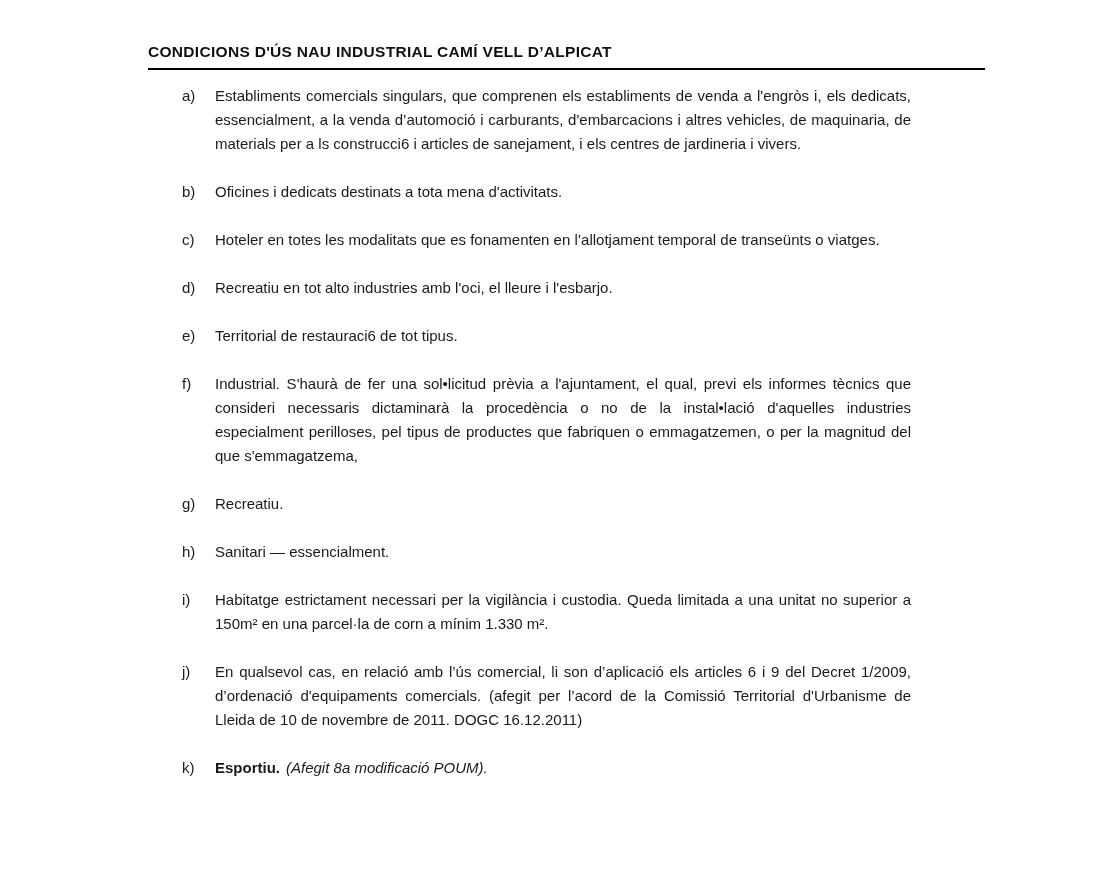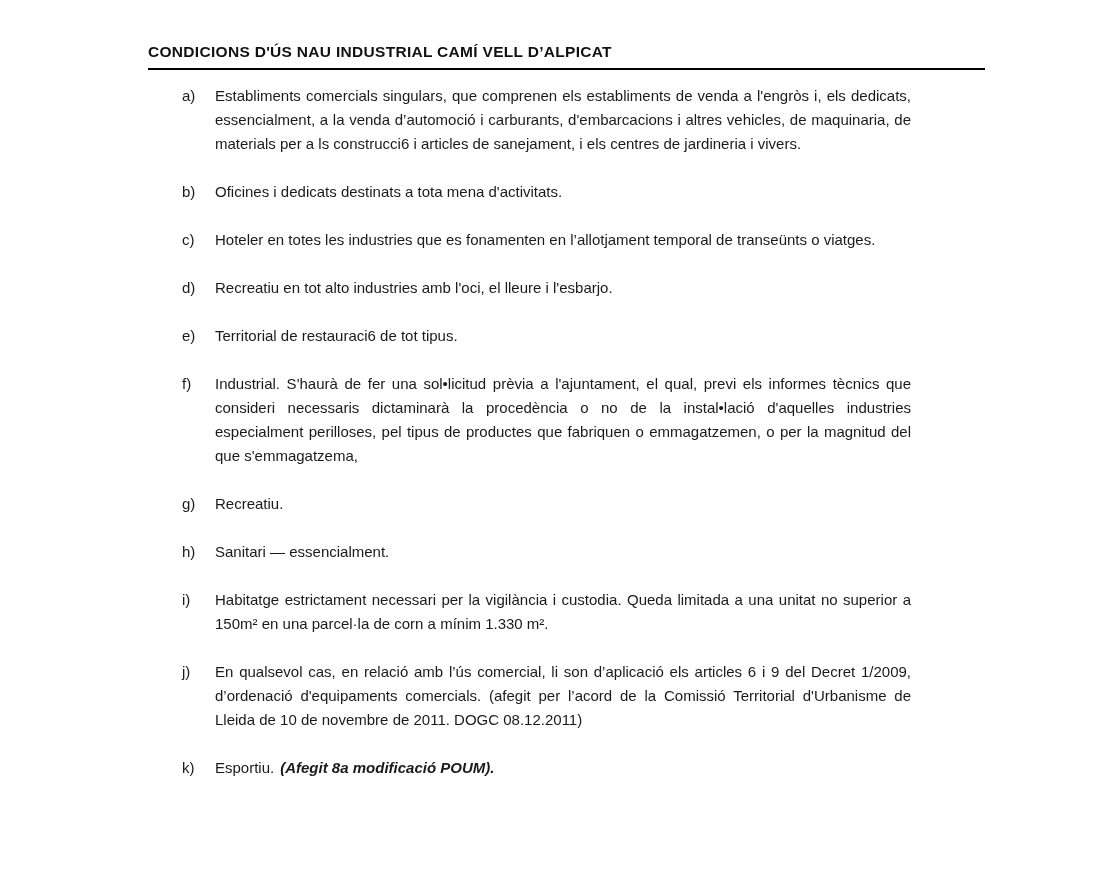--- a/index.html
+++ b/index.html
@@ -44,25 +44,25 @@
   }
   .item-label {
     flex: 0 0 33px;
     text-align: left;
   }
   .item-text {
     flex: 1 1 auto;
     width: 696px;
     text-align: justify;
   }
-  .bold { font-weight: normal; }
+  .bold { font-weight: bold; }
   .note {
     font-style: italic;
     margin-left: 6px;
-    font-weight: bold;
+    font-weight: normal;
   }
 </style>
 </head>
 <body>
 
 <div class="doc">
 
   <div class="title">CONDICIONS D'ÚS NAU INDUSTRIAL CAMÍ VELL D’ALPICAT</div>
   <div class="title-rule"></div>
 
@@ -73,21 +73,21 @@
       <div class="item-text">Establiments comercials singulars, que comprenen els establiments de venda a l'engròs i, els dedicats, essencialment, a la venda d’automoció i carburants, d'embarcacions i altres vehicles, de maquinaria, de materials per a ls construcci6 i articles de sanejament, i els centres de jardineria i vivers.</div>
     </div>
 
     <div class="item">
       <div class="item-label">b)</div>
       <div class="item-text">Oficines i dedicats destinats a tota mena d'activitats.</div>
     </div>
 
     <div class="item">
       <div class="item-label">c)</div>
-      <div class="item-text">Hoteler en totes les industries que es fonamenten en l’allotjament temporal de transeünts o viatges.</div>
+      <div class="item-text">Hoteler en totes les modalitats que es fonamenten en l’allotjament temporal de transeünts o viatges.</div>
     </div>
 
     <div class="item">
       <div class="item-label">d)</div>
       <div class="item-text">Recreatiu en tot alto industries amb l'oci, el lleure i l'esbarjo.</div>
     </div>
 
     <div class="item">
       <div class="item-label">e)</div>
       <div class="item-text">Territorial de restauraci6 de tot tipus.</div>
@@ -108,21 +108,21 @@
       <div class="item-text">Sanitari — essencialment.</div>
     </div>
 
     <div class="item">
       <div class="item-label">i)</div>
       <div class="item-text">Habitatge estrictament necessari per la vigilància i custodia. Queda limitada a una unitat no superior a 150m² en una parcel·la de corn a mínim 1.330 m².</div>
     </div>
 
     <div class="item">
       <div class="item-label">j)</div>
-      <div class="item-text">En qualsevol cas, en relació amb l’ús comercial, li son d’aplicació els articles 6 i 9 del Decret 1/2009, d’ordenació d'equipaments comercials. (afegit per l’acord de la Comissió Territorial d'Urbanisme de Lleida de 10 de novembre de 2011. DOGC 08.12.2011)</div>
+      <div class="item-text">En qualsevol cas, en relació amb l’ús comercial, li son d’aplicació els articles 6 i 9 del Decret 1/2009, d’ordenació d'equipaments comercials. (afegit per l’acord de la Comissió Territorial d'Urbanisme de Lleida de 10 de novembre de 2011. DOGC 16.12.2011)</div>
     </div>
 
     <div class="item">
       <div class="item-label">k)</div>
       <div class="item-text"><span class="bold">Esportiu.</span><span class="note">(Afegit 8a modificació POUM).</span></div>
     </div>
 
   </div>
 </div>
 

